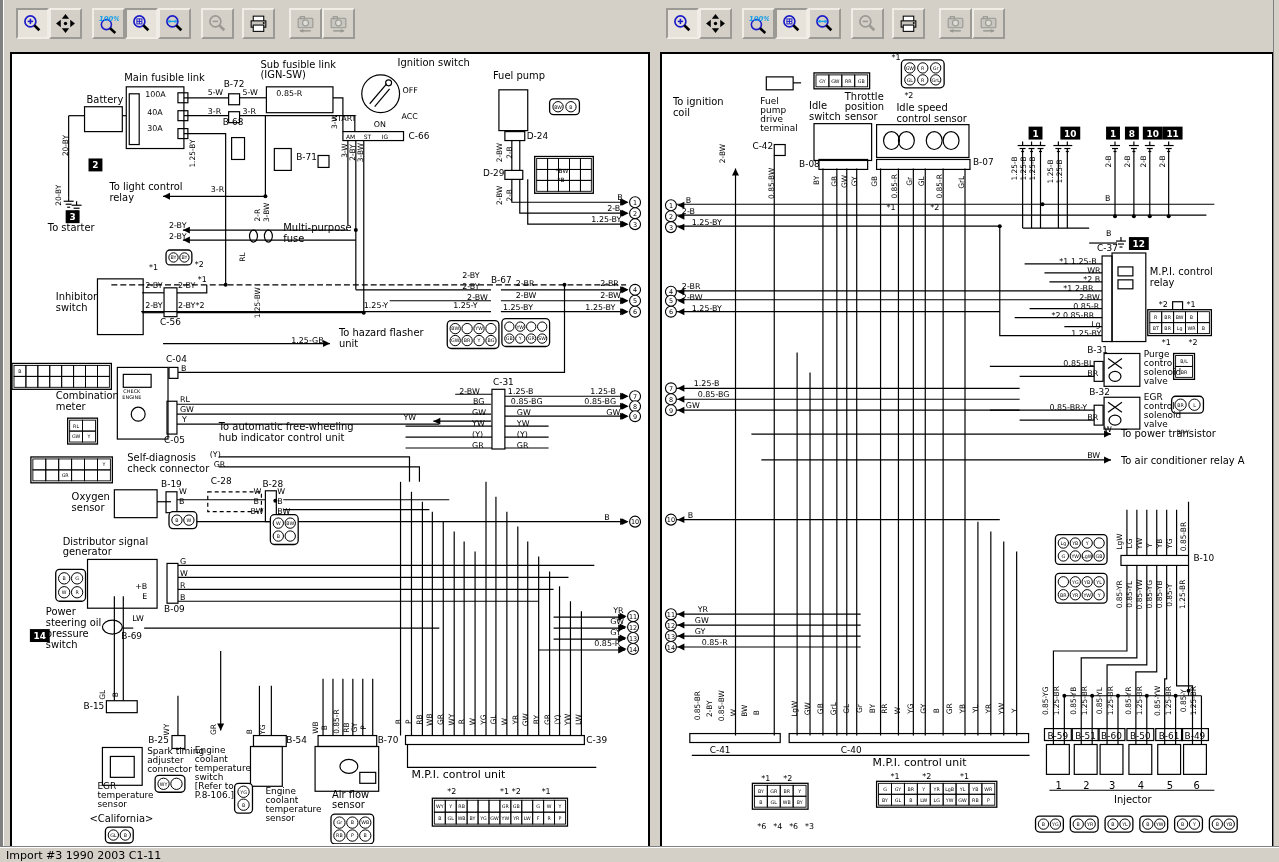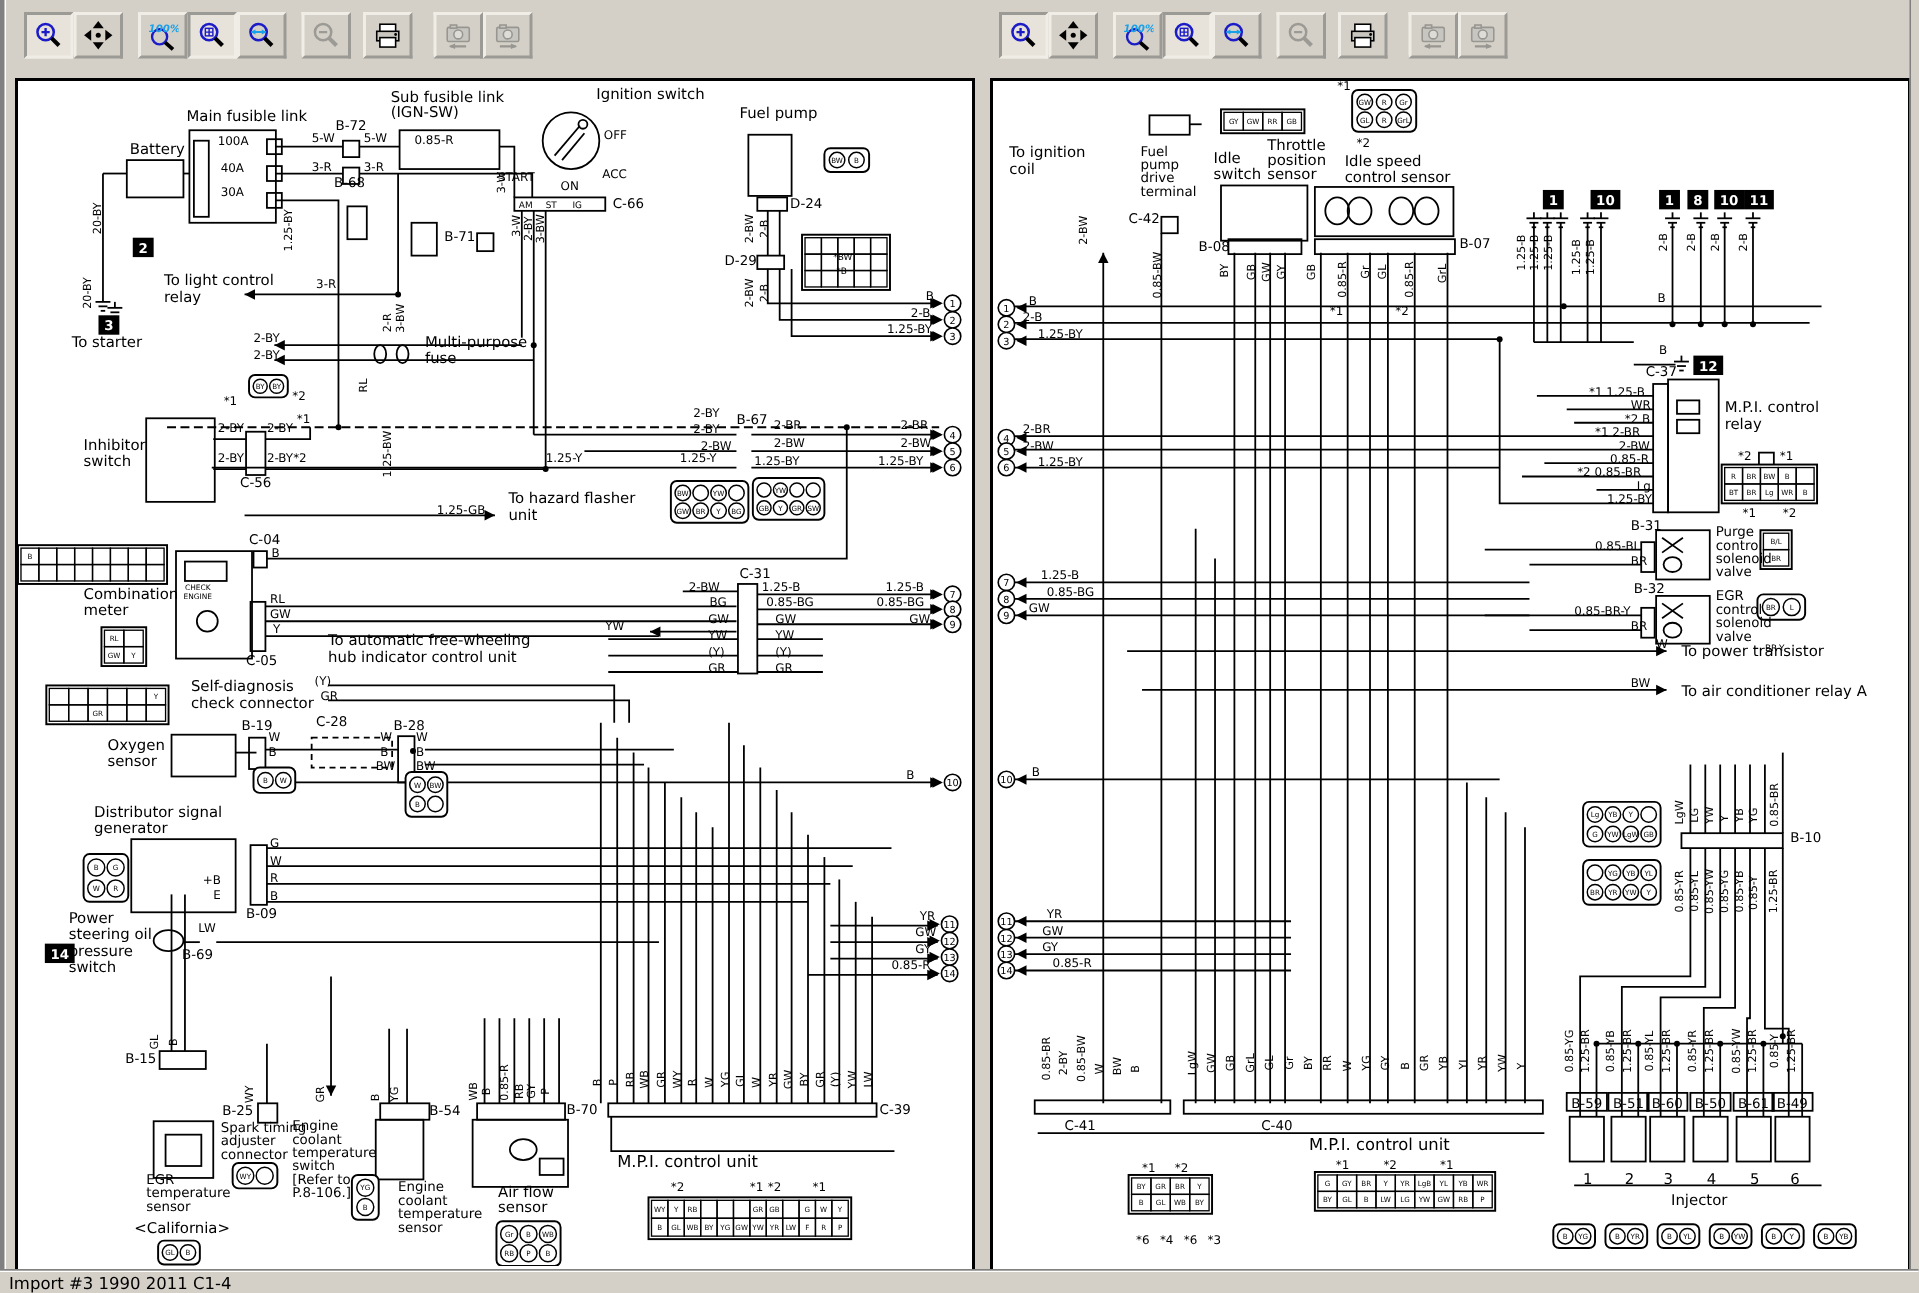--- a/index.html
+++ b/index.html
@@ -1381,14 +1381,14 @@
         <polygon points="22.5,581.5 15.5,585 22.5,588.5" fill="#000"></polygon>
         <circle cx="9" cy="596" r="5.5" fill="#fff" stroke="#000" stroke-width="1.1"></circle>
         <text x="9" y="598.6" font-size="6.5" text-anchor="middle">14</text>
         <polygon points="22.5,592.5 15.5,596 22.5,599.5" fill="#000"></polygon>
       </svg>
   </div>
 </div>
 
 <div class="rt-strip"></div>
 <div id="status-bar">
-  <span>Import #3 1990 2011 C1-4</span>
+  <span>Import #3 1990 2003 C1-11</span>
 </div>
 
 </body></html>

